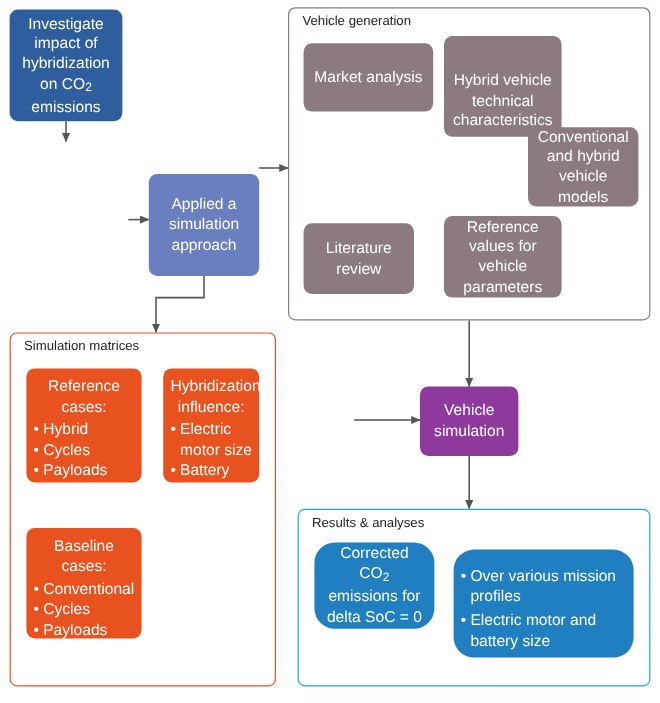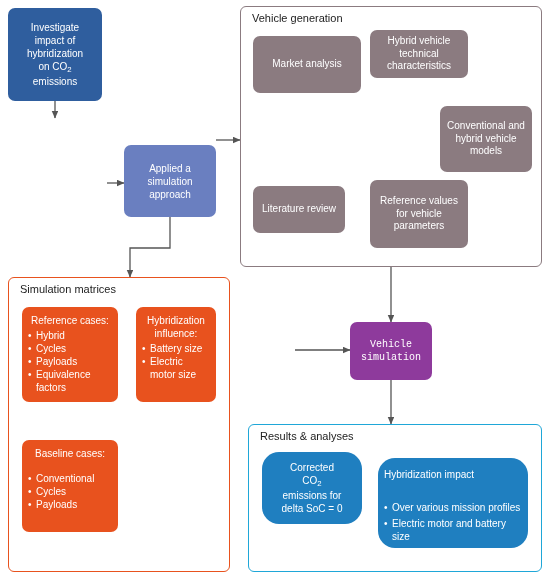--- a/index.html
+++ b/index.html
@@ -16,36 +16,36 @@
   #stage {
     position: relative;
     width: 550px;
     height: 586px;
   }
   .box {
     position: absolute;
     box-sizing: border-box;
     border-radius: 7px;
     color: #ffffff;
-    font-size: 10px;
+    font-size: 13px;
     line-height: 1.28;
     display: flex;
     align-items: center;
     justify-content: center;
     text-align: center;
     padding: 5px 6px;
   }
   .box.left {
     text-align: left;
     justify-content: flex-start;
   }
   .blue   { background: #2f5e9e; }
   .periw  { background: #6a7fc0; }
   .gray   { background: #8b7b80; }
-  .purple { background: #8e3a9c; font-family: Liberation Mono, monospace; }
+  .purple { background: #8e3a9c; }
   .orange { background: #e8521e; }
   .cyan   { background: #1f7fc0; border-radius: 17px; }
 
   .group {
     position: absolute;
     box-sizing: border-box;
     background: #ffffff;
     border-radius: 6px;
   }
   .group-gray   { border: 1.3px solid #8b7b80; }
@@ -127,45 +127,45 @@
     <div class="tight">
       <span>Investigate</span><br>
       <span>impact of</span><br>
       <span>hybridization</span><br>
       <span>on CO</span><sub>2</sub><br>
       <span>emissions</span>
     </div>
   </div>
 
 
-  <div class="box periw" style="left:124px; top:145px; width:92px; height:72px;">
+  <div class="box periw" style="left:124px; top:145px; width:92px; height:85px;">
     <div class="tight">
       <span>Applied a</span><br>
       <span>simulation</span><br>
       <span>approach</span>
     </div>
   </div>
 
   <div class="group group-gray" style="left:240px; top:6px; width:302px; height:261px;">
     <span class="group-title">Vehicle generation</span>
   </div>
 
   <div class="box gray" style="left:253px; top:36px; width:108px; height:57px;">
     <span>Market analysis</span>
   </div>
 
-  <div class="box gray" style="left:370px; top:30px; width:98px; height:48px;">
+  <div class="box gray" style="left:370px; top:30px; width:98px; height:84px;align-items:flex-end;">
     <span>Hybrid vehicle technical characteristics</span>
   </div>
 
   <div class="box gray" style="left:440px; top:106px; width:92px; height:66px;">
     <span>Conventional and hybrid vehicle models</span>
   </div>
 
-  <div class="box gray" style="left:253px; top:186px; width:92px; height:47px;">
+  <div class="box gray" style="left:253px; top:186px; width:92px; height:59px;">
     <span>Literature review</span>
   </div>
 
   <div class="box gray" style="left:370px; top:180px; width:98px; height:68px;">
     <span>Reference values for vehicle parameters</span>
   </div>
 
   <div class="group group-orange" style="left:8px; top:277px; width:222px; height:295px;">
     <span class="group-title">Simulation matrices</span>
   </div>
@@ -179,30 +179,30 @@
         <li>Payloads</li>
         <li>Equivalence factors</li>
       </ul>
     </div>
   </div>
 
   <div class="box orange left" style="left:136px; top:307px; width:80px; height:95px; align-items:flex-start; padding-top:7px;">
     <div class="tight" style="width:100%;">
       <span class="hdr" style="text-align:center;">Hybridization influence:</span>
       <ul class="bullets" style="margin-top:2px;">
+        <li>Electric motor size</li>
         <li>Battery size</li>
-        <li>Electric motor size</li>
       </ul>
     </div>
   </div>
 
   <div class="box orange left" style="left:22px; top:440px; width:96px; height:92px; align-items:flex-start; padding-top:7px;">
     <div class="tight" style="width:100%;">
       <span class="hdr" style="text-align:center;">Baseline cases:</span>
-      <ul class="bullets" style="margin-top:12px;">
+      <ul class="bullets" style="margin-top:2px;">
         <li>Conventional</li>
         <li>Cycles</li>
         <li>Payloads</li>
       </ul>
     </div>
   </div>
 
   <div class="box purple" style="left:350px; top:322px; width:82px; height:58px;">
     <div class="tight">
       <span>Vehicle</span><br>

